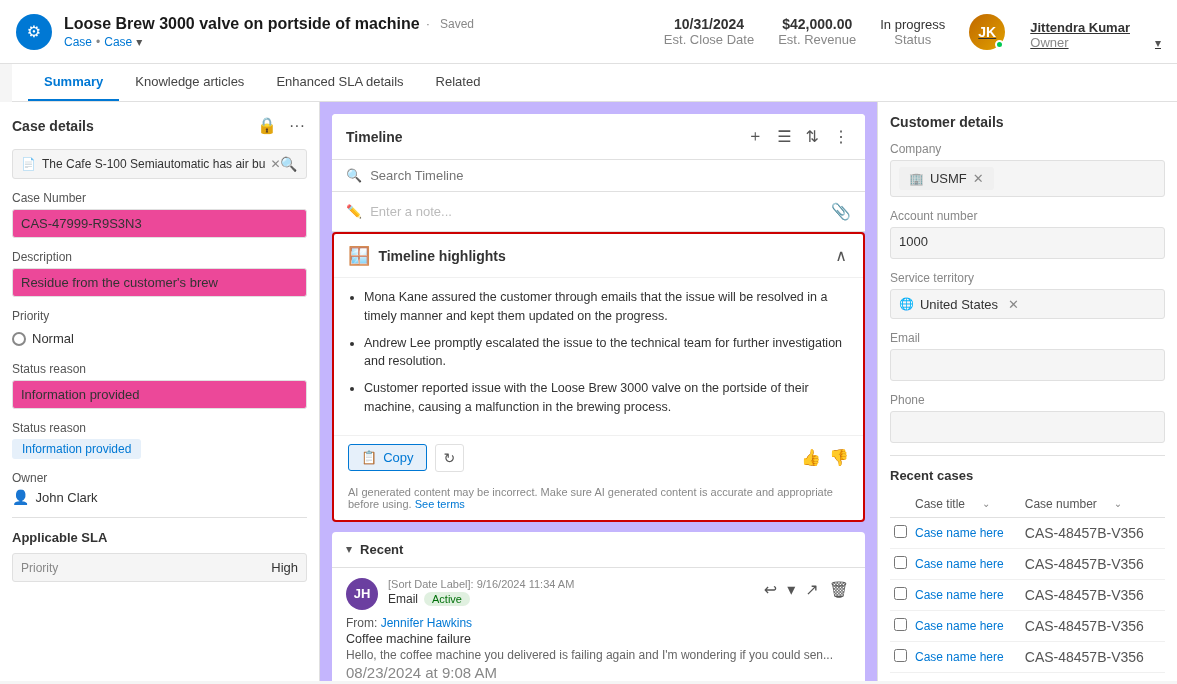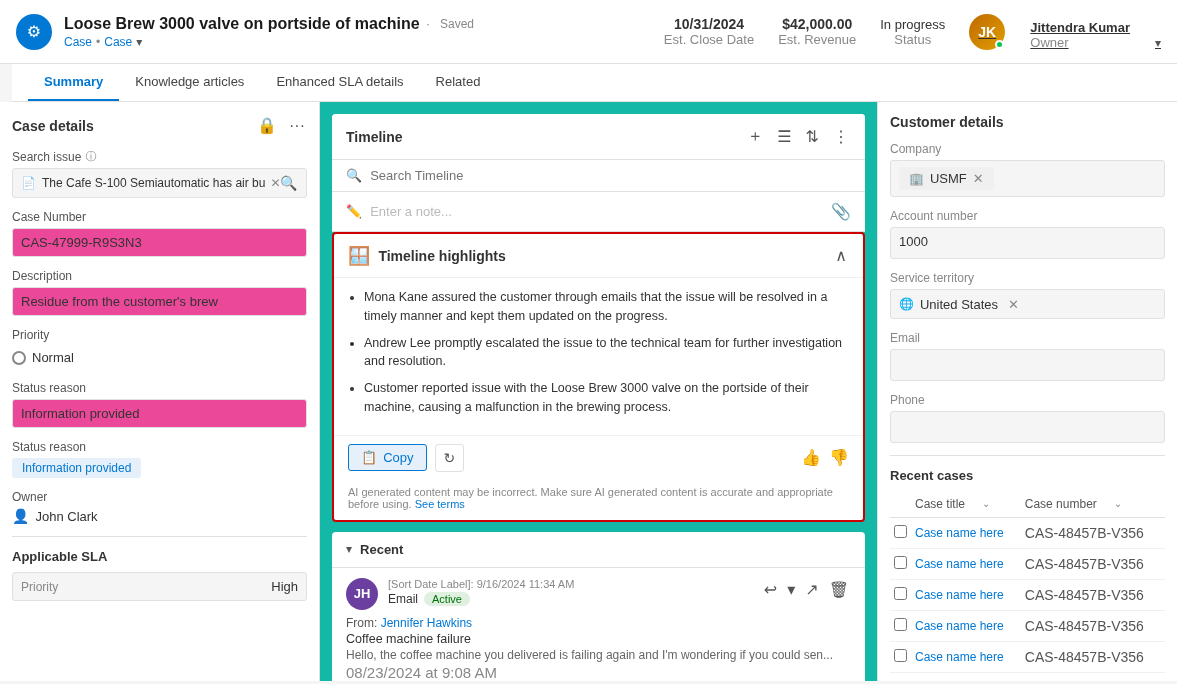--- a/index.html
+++ b/index.html
@@ -132,21 +132,21 @@
     .priority-row {
       background: #f5f5f5; border: 1px solid #e0e0e0; border-radius: 3px;
       padding: 6px 8px; display: flex; align-items: center; justify-content: space-between;
     }
     .priority-label-sm { font-size: 12px; color: #888; }
     .priority-value { font-size: 13px; font-weight: 500; }
 
     
     .middle-panel {
       flex: 1;
-      background: #14b8a6;
+      background: #c4b5fd;
       overflow-y: auto;
       padding: 12px;
     }
     .timeline-header {
       background: #fff; border-radius: 4px 4px 0 0;
       padding: 10px 14px; display: flex; align-items: center;
       justify-content: space-between; border-bottom: 1px solid #e0e0e0;
     }
     .timeline-title { font-size: 14px; font-weight: 600; }
     .timeline-actions { display: flex; gap: 10px; align-items: center; font-size: 16px; color: #555; }
@@ -333,24 +333,20 @@
   <div class="left-panel">
     <div class="panel-header">
       <span class="panel-title">Case details</span>
       <div class="panel-actions">
         <button class="icon-btn">🔒</button>
         <button class="icon-btn">···</button>
       </div>
     </div>
 
     <div class="field-group">
-      <div class="field-label">
-        <span>Search issue</span>
-        <span style="font-size:11px;color:#888;">ⓘ</span>
-      </div>
       <div class="search-field">
         <div class="search-field-inner">
           <span class="search-field-icon">📄</span>
           <span class="search-field-text">The Cafe S-100 Semiautomatic has air bu</span>
         </div>
         <span class="clear-btn">✕</span>
         <span class="search-btn">🔍</span>
       </div>
     </div>
 

